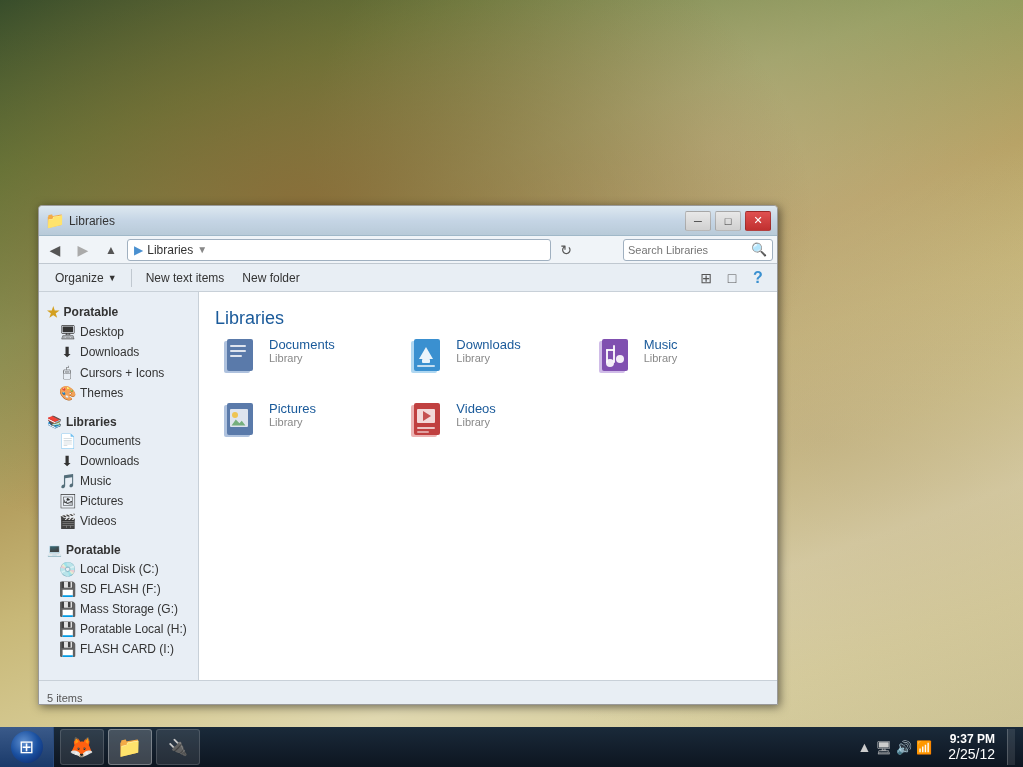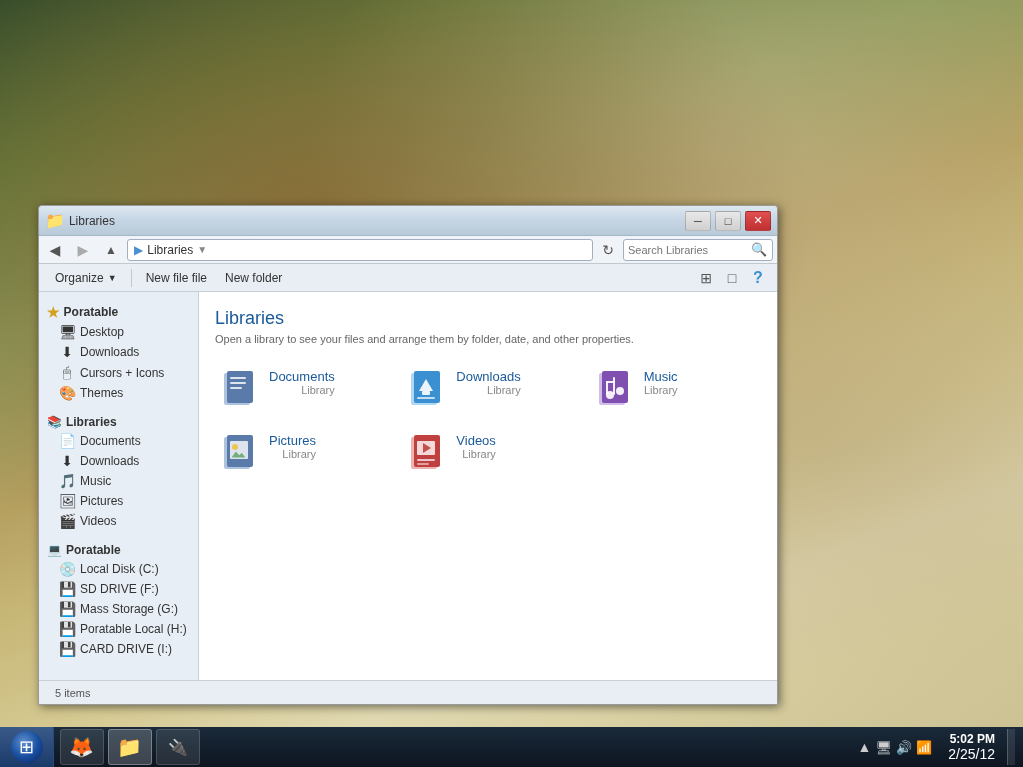--- a/index.html
+++ b/index.html
@@ -253,20 +253,21 @@
     .search-box {
       width: 150px;
       height: 22px;
       background: white;
       border: 1px solid #a0b0c0;
       border-radius: 3px;
       display: flex;
       align-items: center;
       padding: 0 4px;
       gap: 14px;
+      margin-left: 42px;
     }
 
     .search-input {
       flex: 1;
       border: none;
       outline: none;
       font-size: 11px;
       color: #999;
       background: transparent;
     }
@@ -424,31 +425,30 @@
 
     .library-item-info .item-name {
       font-size: 13px;
       color: #1a5a9a;
       font-weight: normal;
     }
 
     .library-item-info .item-type {
       font-size: 11px;
       color: #888;
-      text-align: right;
     }
 
     
     .status-bar {
       height: 24px;
       background: #e8eef4;
       border-top: 1px solid #c8d0d8;
       display: flex;
-      align-items: center;
-      padding: 0 16px;
+      align-items: flex-end;
+      padding: 0 8px;
       font-size: 11px;
       color: #555;
     }
 
     
     #desktop-bg {
       position: absolute;
       top: 0; left: 0; width: 100%; height: 100%;
       background: 
         linear-gradient(160deg, #2d4a2a 0%, #5a7a3a 15%, #8a9a5a 30%, #b5a060 45%, #c8b878 55%, #d4c890 65%, #e0d8b0 75%, #d8cfa0 85%, #c8bE90 100%);
@@ -490,21 +490,21 @@
       </div>
     </div>
 
     <div class="toolbar">
       <div class="toolbar-btn">
         <span>Organize</span>
         <span style="font-size:9px;">▼</span>
       </div>
       <div class="toolbar-sep"></div>
       <div class="toolbar-btn">
-        <span>New file file</span>
+        <span>New text items</span>
       </div>
       <div class="toolbar-btn">
         <span>New folder</span>
       </div>
       <div class="toolbar-right">
         <div class="view-btn">⊞</div>
         <div class="view-btn">□</div>
         <div class="view-btn" style="color:#3a90d0; font-weight:bold; font-size:16px;">?</div>
       </div>
     </div>
@@ -569,39 +569,38 @@
           <span class="section-icon">💻</span>
           <span>Poratable</span>
         </div>
 
         <div class="sidebar-item">
           <span class="item-icon">💿</span>
           <span>Local Disk (C:)</span>
         </div>
         <div class="sidebar-item">
           <span class="item-icon">💾</span>
-          <span>SD DRIVE (F:)</span>
+          <span>SD FLASH (F:)</span>
         </div>
         <div class="sidebar-item">
           <span class="item-icon">💾</span>
           <span>Mass Storage (G:)</span>
         </div>
         <div class="sidebar-item">
           <span class="item-icon">💾</span>
           <span>Poratable Local (H:)</span>
         </div>
         <div class="sidebar-item">
           <span class="item-icon">💾</span>
-          <span>CARD DRIVE (I:)</span>
+          <span>FLASH CARD (I:)</span>
         </div>
       </div>
 
       <div class="main-content">
         <div class="libraries-title">Libraries</div>
-        <div class="libraries-desc">Open a library to see your files and arrange them by folder, date, and other properties.</div>
 
         <div class="library-grid">
 
           <div class="library-item">
             <div class="library-item-icon" style="font-size:36px;">
               <svg width="40" height="40" viewBox="0 0 40 40">
                 <rect x="5" y="4" width="26" height="32" rx="2" fill="#7a9ac8" opacity="0.6"></rect>
                 <rect x="8" y="2" width="26" height="32" rx="2" fill="#5a7aaa"></rect>
                 <rect x="11" y="8" width="16" height="2" rx="1" fill="white" opacity="0.8"></rect>
                 <rect x="11" y="13" width="16" height="2" rx="1" fill="white" opacity="0.8"></rect>
@@ -709,19 +708,19 @@
     </div>
 
     <div class="taskbar-right">
       <div class="sys-tray">
         <span class="tray-icon">▲</span>
         <span class="tray-icon" style="font-size:13px;">🖥</span>
         <span class="tray-icon" style="font-size:13px;">🔊</span>
         <span class="tray-icon" style="font-size:13px;">📶</span>
       </div>
       <div class="clock-area">
-        <span class="clock-time">5:02 PM</span>
+        <span class="clock-time">9:37 PM</span>
         <span class="clock-date">2/25/12</span>
       </div>
       <div class="show-desktop"></div>
     </div>
   </div>
 </div>
 
 </body></html>

